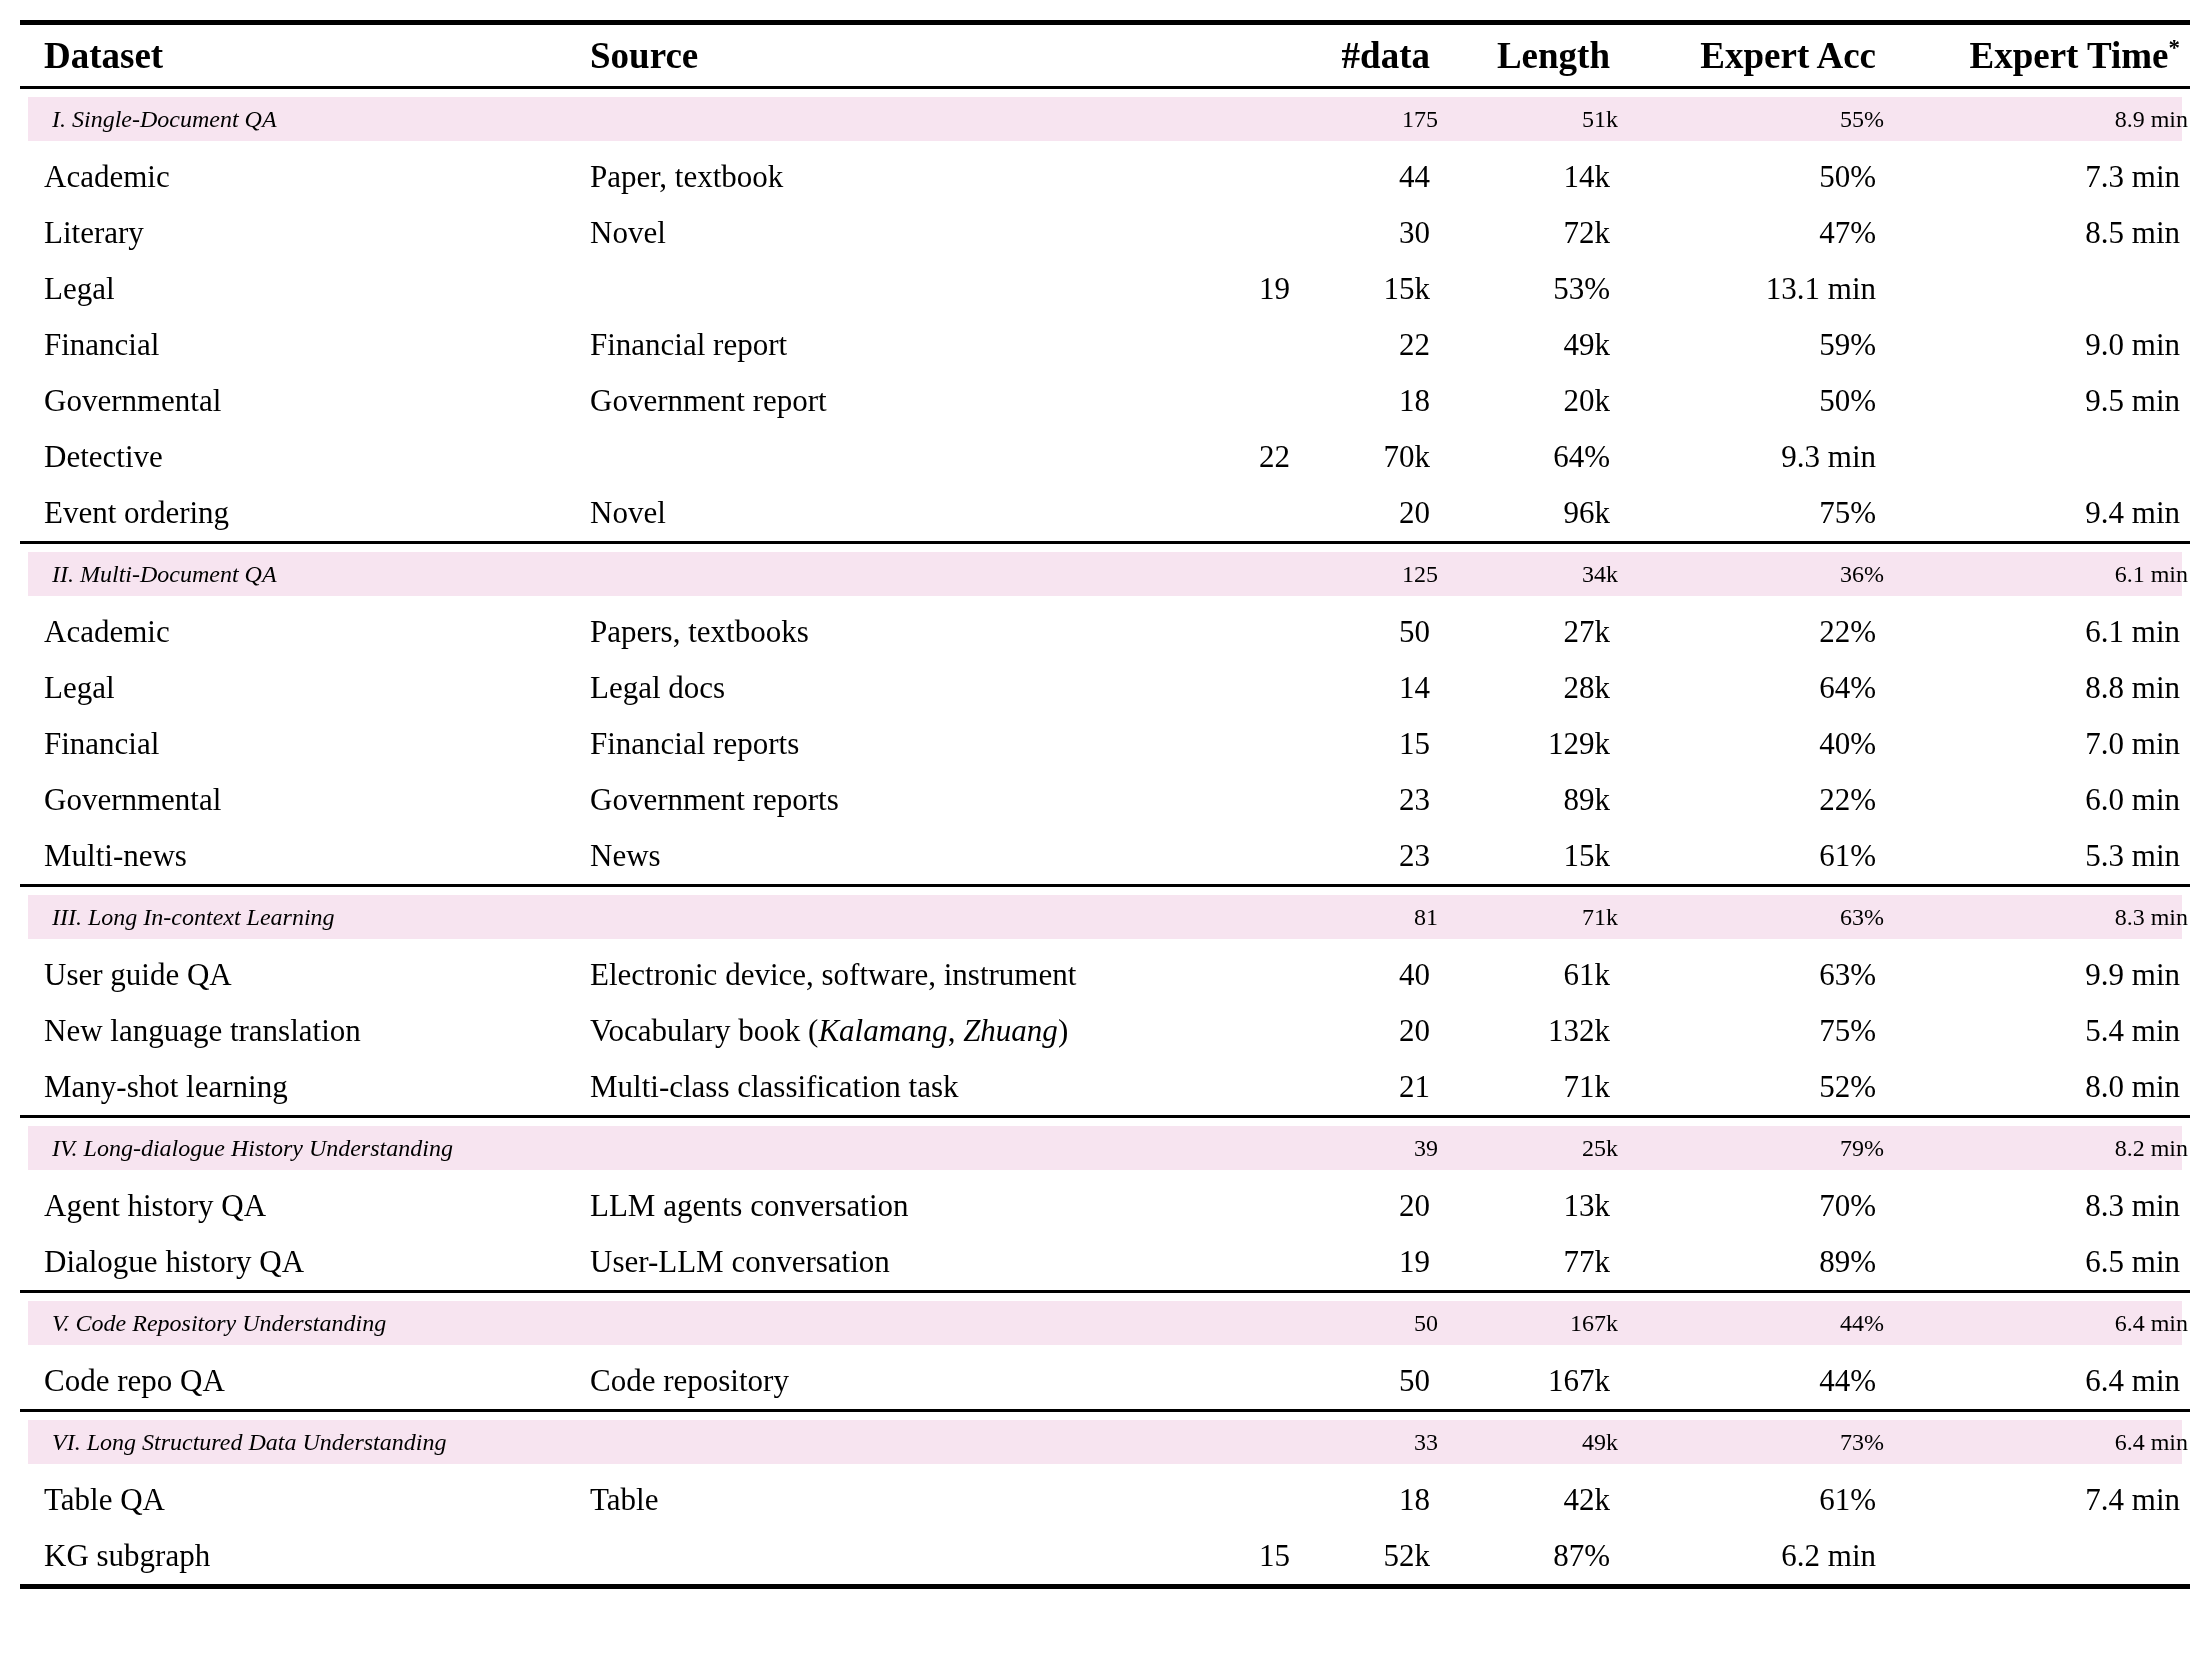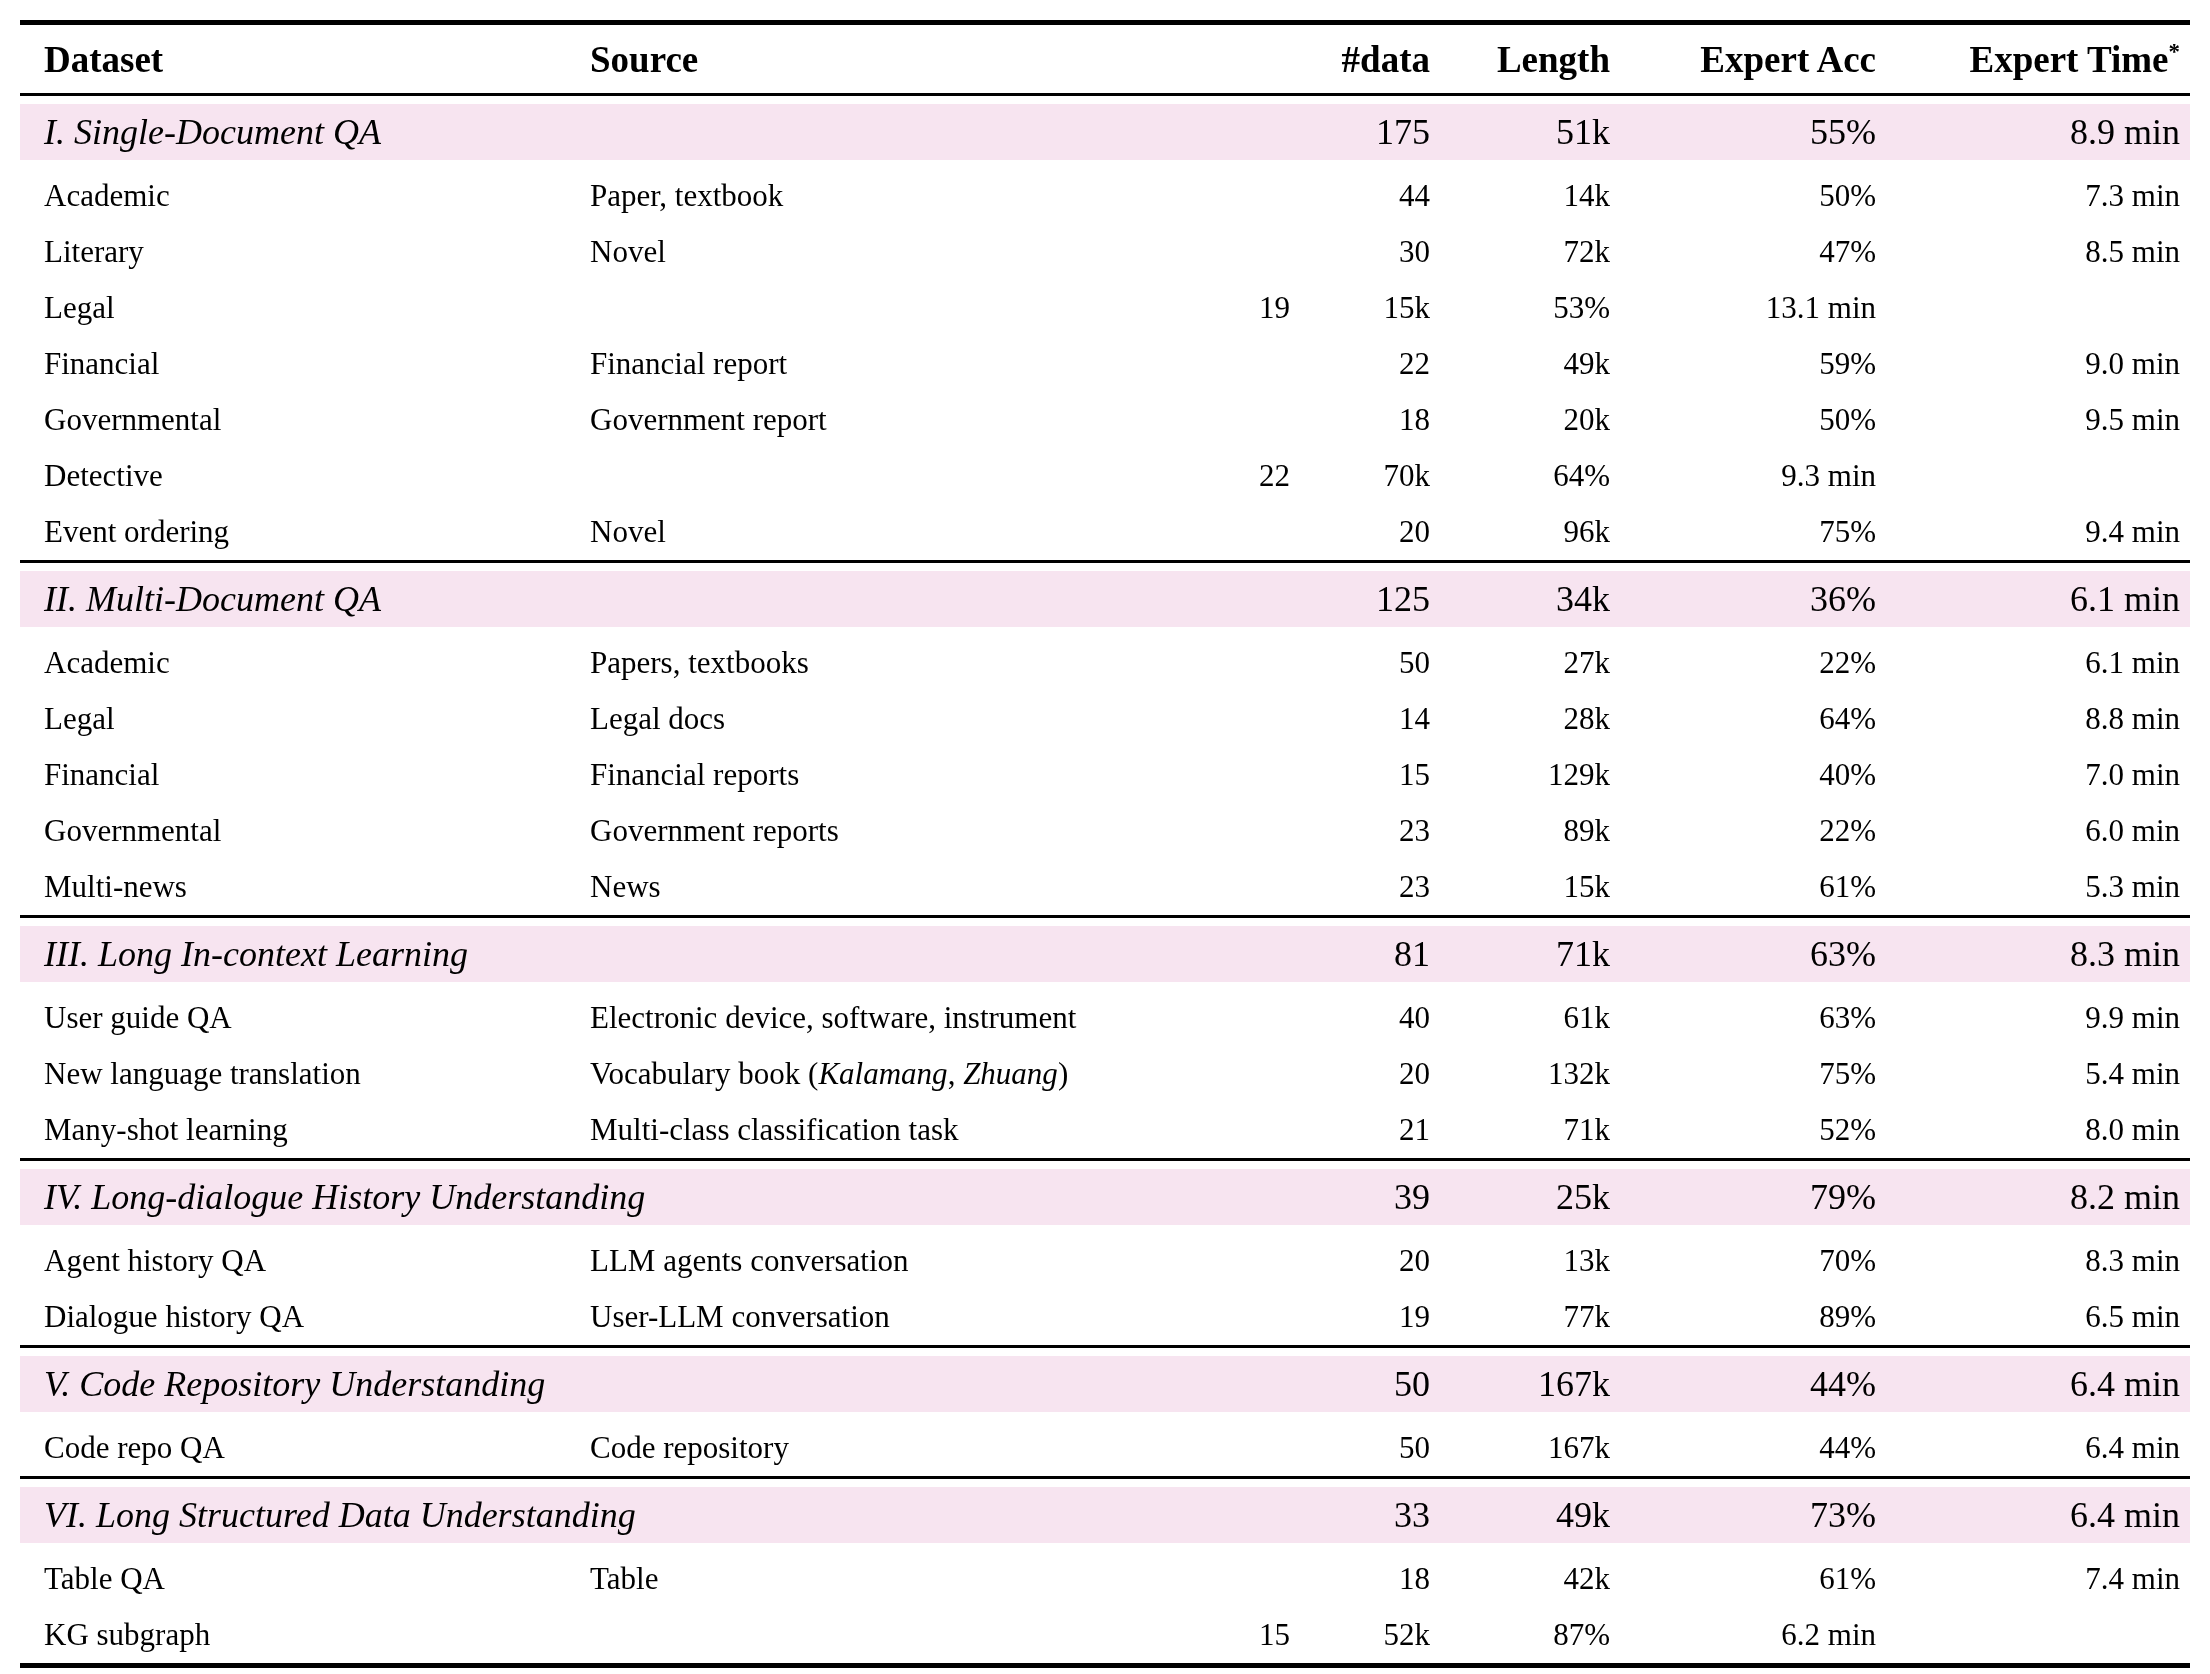--- a/index.html
+++ b/index.html
@@ -24,32 +24,32 @@
   .rule.thick {
     height: 5px;
   }
   .row {
     display: grid;
     grid-template-columns: 546px 700px 140px 180px 266px 304px;
     padding: 0 10px 0 24px;
     align-items: center;
   }
   .header-row {
-    height: 68px;
+    height: 61px;
     font-weight: bold;
     font-size: 37px;
   }
   .data-row {
     height: 56px;
     font-size: 31px;
   }
   .section-row {
-    height: 56px;
-    margin: 8px 0;
-    font-size: 36px;
+    height: 44px;
+    margin: 8px 8px;
+    font-size: 24px;
     background: var(--section-bg, #f7e4f0);
   }
   .cell {
     white-space: nowrap;
     overflow: visible;
   }
   .num {
     text-align: right;
   }
   .section-title {

